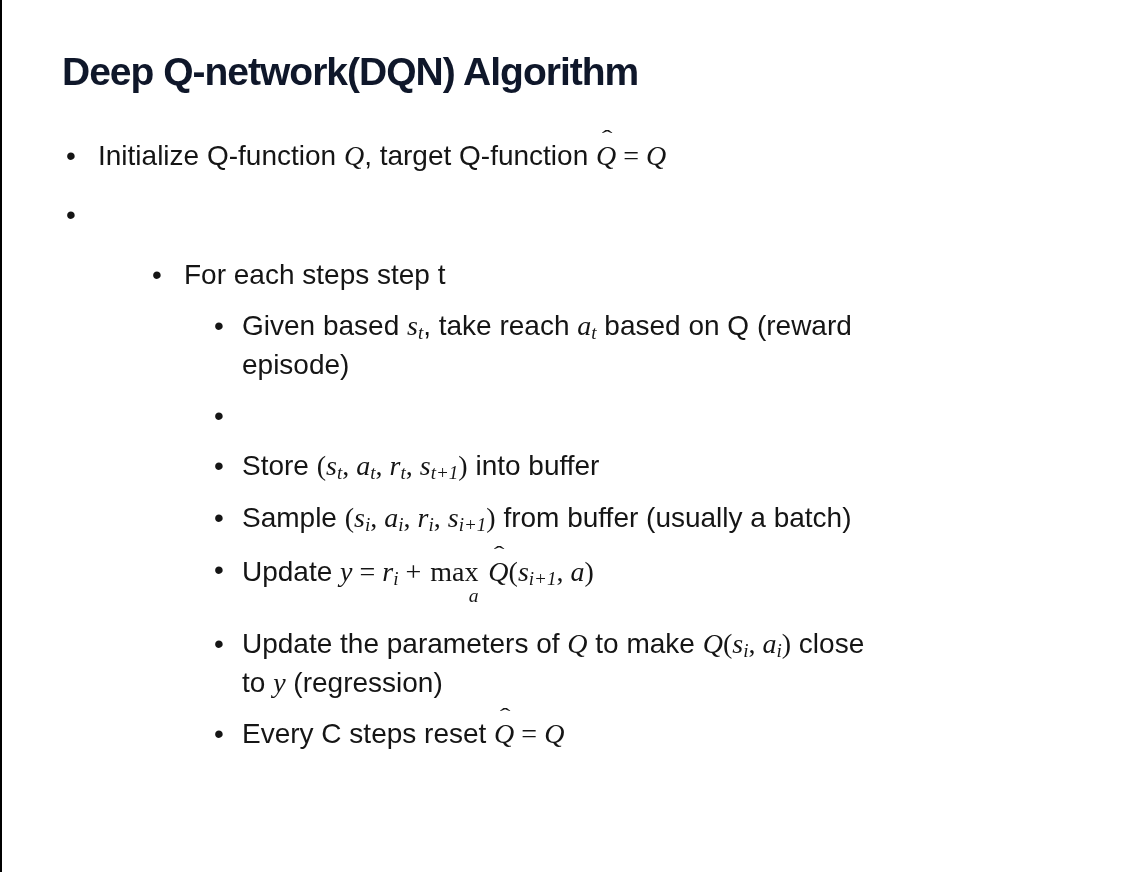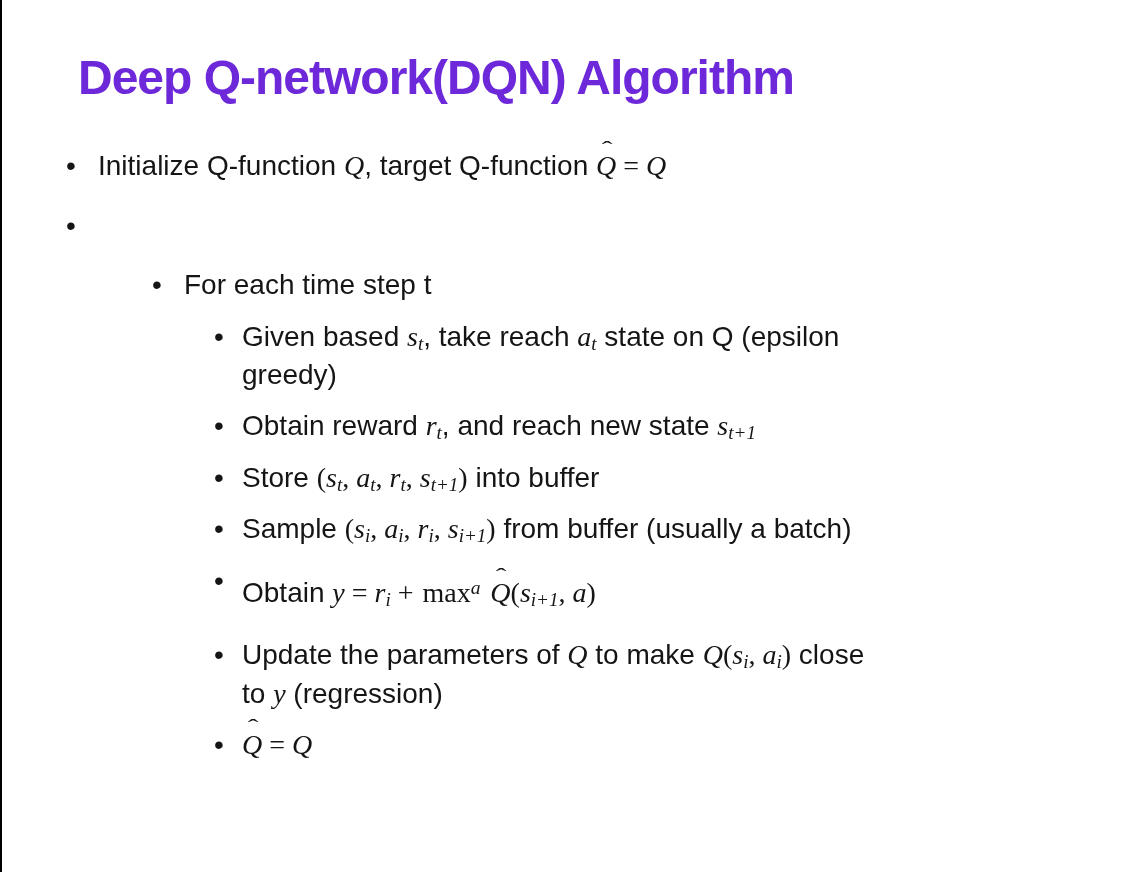--- a/index.html
+++ b/index.html
@@ -11,26 +11,26 @@
     box-sizing: border-box;
     font-family: "Liberation Sans", sans-serif;
     color: #151515;
     overflow: hidden;
   }
   .slide {
     padding: 50px 30px 0 60px;
     box-sizing: border-box;
   }
   .slide-title {
-    font-size: 48px;
+    font-size: 39px;
     font-weight: 700;
     letter-spacing: -1px;
     line-height: 1.15;
-    margin: 0 0 42px 16px;
-    color: #6d28d9;
+    margin: 0 0 42px 0;
+    color: #0f172a;
   }
   ul.bullets {
     list-style: none;
     margin: 0;
     padding: 0;
     font-size: 28px;
     line-height: 1.34;
   }
   ul.bullets li { display: flex; align-items: flex-start; }
   .marker { flex: none; width: 32px; text-align: left; }
@@ -50,71 +50,70 @@
     position: absolute;
     top: -0.42em;
     left: 55%;
     transform: translateX(-50%) scaleX(1.6);
     font-size: 0.72em;
     font-style: normal;
     line-height: 1;
   }
   .munder {
     display: inline-flex;
-    flex-direction: row;
-    align-items: flex-start;
+    flex-direction: column;
+    align-items: flex-end;
     vertical-align: baseline;
     line-height: 1.05;
-    margin: 16px 2px;
+    margin: 6px 2px;
   }
   .munder-op { font-style: normal; }
   .munder-u  { font-style: italic; font-size: 0.7em; }
 </style>
 </head>
 <body>
 
 <div class="slide">
   <h1 class="slide-title">Deep Q-network(DQN) Algorithm</h1>
   <ul class="bullets">
       <li class="lvl1">
         <span class="marker">•</span>
         <span class="content"><span class="txt">Initialize Q-function </span><span class="mvar">Q</span><span class="txt">, target Q-function </span><span class="mhat"><span class="mhat-acc">ˆ</span><span class="mhat-base">Q</span></span><span class="mop"> = </span><span class="mvar">Q</span></span>
       </li>
       <li class="lvl1">
         <span class="marker">•</span>
       </li>
       <li class="lvl2">
         <span class="marker">•</span>
-        <span class="content"><span class="txt">For each time step t</span></span>
+        <span class="content"><span class="txt">For each steps step t</span></span>
       </li>
       <li class="lvl3">
         <span class="marker">•</span>
-        <span class="content"><span class="txt">Given based </span><span class="mvar">s</span><span class="msub">t</span><span class="txt">, take reach </span><span class="mvar">a</span><span class="msub">t</span><span class="txt"> state on Q (epsilon</span><br><span class="txt">greedy)</span></span>
+        <span class="content"><span class="txt">Given based </span><span class="mvar">s</span><span class="msub">t</span><span class="txt">, take reach </span><span class="mvar">a</span><span class="msub">t</span><span class="txt"> based on Q (reward</span><br><span class="txt">episode)</span></span>
       </li>
       <li class="lvl3">
         <span class="marker">•</span>
-        <span class="content"><span class="txt">Obtain reward </span><span class="mvar">r</span><span class="msub">t</span><span class="txt">, and reach new state </span><span class="mvar">s</span><span class="msub">t+1</span></span>
       </li>
       <li class="lvl3">
         <span class="marker">•</span>
         <span class="content"><span class="txt">Store </span><span class="mop">(</span><span class="mvar">s</span><span class="msub">t</span><span class="mop">, </span><span class="mvar">a</span><span class="msub">t</span><span class="mop">, </span><span class="mvar">r</span><span class="msub">t</span><span class="mop">, </span><span class="mvar">s</span><span class="msub">t+1</span><span class="mop">)</span><span class="txt"> into buffer</span></span>
       </li>
       <li class="lvl3">
         <span class="marker">•</span>
         <span class="content"><span class="txt">Sample </span><span class="mop">(</span><span class="mvar">s</span><span class="msub">i</span><span class="mop">, </span><span class="mvar">a</span><span class="msub">i</span><span class="mop">, </span><span class="mvar">r</span><span class="msub">i</span><span class="mop">, </span><span class="mvar">s</span><span class="msub">i+1</span><span class="mop">)</span><span class="txt"> from buffer (usually a batch)</span></span>
       </li>
       <li class="lvl3">
         <span class="marker">•</span>
-        <span class="content"><span class="txt">Obtain </span><span class="mvar">y</span><span class="mop"> = </span><span class="mvar">r</span><span class="msub">i</span><span class="mop"> + </span><span class="munder">
+        <span class="content"><span class="txt">Update </span><span class="mvar">y</span><span class="mop"> = </span><span class="mvar">r</span><span class="msub">i</span><span class="mop"> + </span><span class="munder">
             <span class="munder-op">max</span>
             <span class="munder-u">a</span>
           </span><span class="txt"> </span><span class="mhat"><span class="mhat-acc">ˆ</span><span class="mhat-base">Q</span></span><span class="mop">(</span><span class="mvar">s</span><span class="msub">i+1</span><span class="mop">, </span><span class="mvar">a</span><span class="mop">)</span></span>
       </li>
       <li class="lvl3">
         <span class="marker">•</span>
         <span class="content"><span class="txt">Update the parameters of </span><span class="mvar">Q</span><span class="txt"> to make </span><span class="mvar">Q</span><span class="mop">(</span><span class="mvar">s</span><span class="msub">i</span><span class="mop">, </span><span class="mvar">a</span><span class="msub">i</span><span class="mop">)</span><span class="txt"> close</span><br><span class="txt">to </span><span class="mvar">y</span><span class="txt"> (regression)</span></span>
       </li>
       <li class="lvl3">
         <span class="marker">•</span>
-        <span class="content"><span class="mhat"><span class="mhat-acc">ˆ</span><span class="mhat-base">Q</span></span><span class="mop"> = </span><span class="mvar">Q</span></span>
+        <span class="content"><span class="txt">Every C steps reset </span><span class="mhat"><span class="mhat-acc">ˆ</span><span class="mhat-base">Q</span></span><span class="mop"> = </span><span class="mvar">Q</span></span>
       </li>
     </ul>
 </div>
 
 </body></html>

